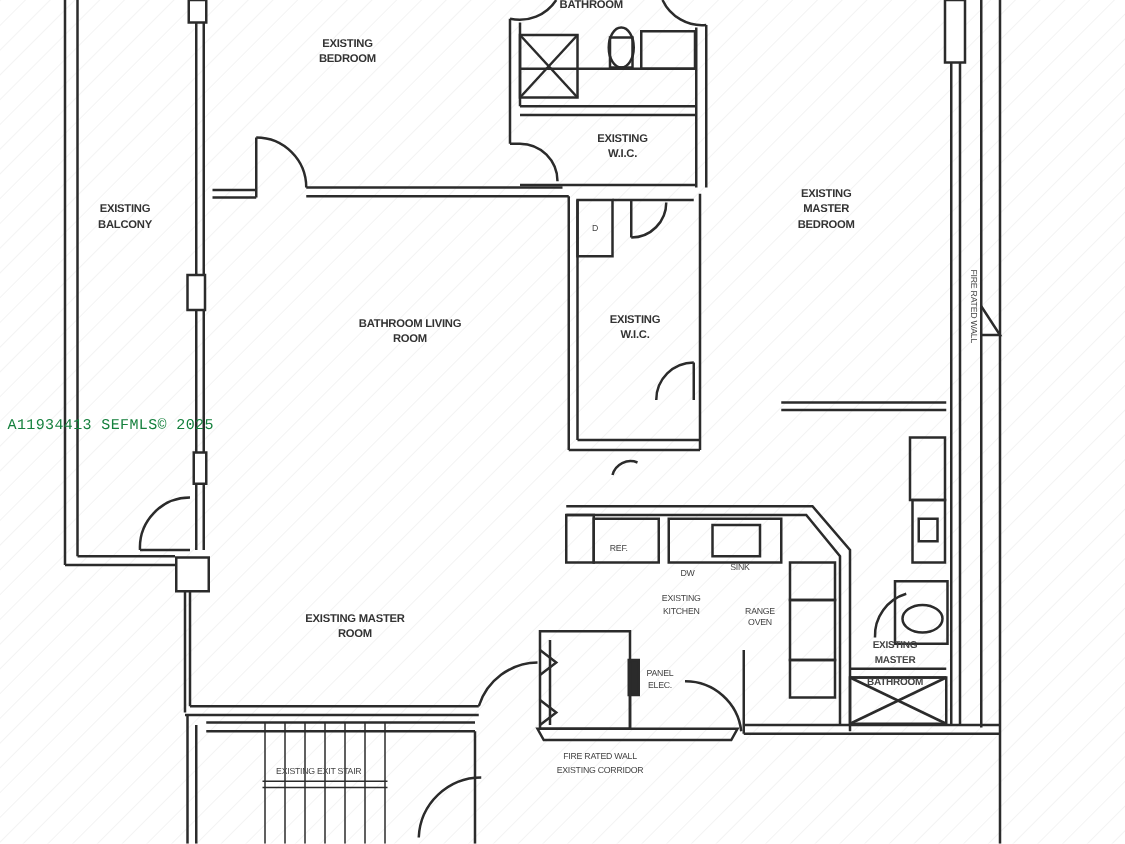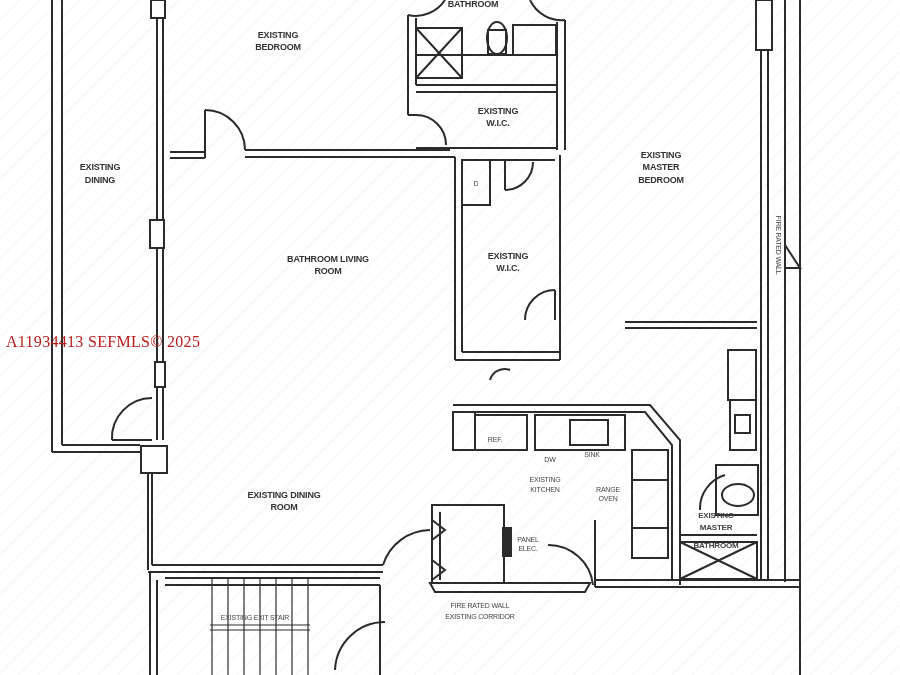--- a/index.html
+++ b/index.html
@@ -1,20 +1,20 @@
 <!DOCTYPE html>
 <html><head>
 <meta charset="utf-8">
 <style>
   html,body{margin:0;padding:0;background:#fff;}
   body{width:900px;height:675px;overflow:hidden;position:relative;font-family:"Liberation Sans",sans-serif;}
   #plan{position:absolute;left:0;top:0;width:900px;height:675px;}
   .lbl{position:absolute;font-family:"Liberation Sans",sans-serif;font-size:9px;font-weight:bold;color:#333;text-align:center;line-height:11px;transform:translate(-50%,-50%);white-space:nowrap;letter-spacing:-0.2px;}
   .small{font-size:7px;line-height:8px;font-weight:normal;color:#444;}
-  .wm{position:absolute;left:6px;top:333px;font-size:16px;color:#b91c1c;letter-spacing:0.3px;font-family:Liberation Serif, serif;}
+  .wm{position:absolute;left:6px;top:333px;font-size:12px;color:#15803d;letter-spacing:0.3px;font-family:Liberation Mono, monospace;}
   .vert{transform:translate(-50%,-50%) rotate(90deg);}
 </style>
 </head>
 <body>
 
 <svg id="plan" viewBox="0 0 900 675" xmlns="http://www.w3.org/2000/svg">
   <defs>
     <pattern id="hatch" patternUnits="userSpaceOnUse" width="14" height="14" patternTransform="rotate(45)">
       <line x1="0" y1="0" x2="0" y2="14" stroke="#ececec" stroke-width="1"></line>
     </pattern>
@@ -169,36 +169,36 @@
 </svg>
 
 <div class="wm">A11934413  SEFMLS© 2025</div>
 
 <div class="lbl" style="left:473px;top:4px;">BATHROOM</div>
 
 <div class="lbl" style="left:278px;top:35px;">EXISTING</div>
 <div class="lbl" style="left:278px;top:47px;">BEDROOM</div>
 
 <div class="lbl" style="left:100px;top:167px;">EXISTING</div>
-<div class="lbl" style="left:100px;top:180px;">DINING</div>
+<div class="lbl" style="left:100px;top:180px;">BALCONY</div>
 
 <div class="lbl" style="left:498px;top:111px;">EXISTING</div>
 <div class="lbl" style="left:498px;top:123px;">W.I.C.</div>
 
 <div class="lbl" style="left:661px;top:155px;">EXISTING</div>
 <div class="lbl" style="left:661px;top:167px;">MASTER</div>
 <div class="lbl" style="left:661px;top:180px;">BEDROOM</div>
 
 <div class="lbl" style="left:508px;top:256px;">EXISTING</div>
 <div class="lbl" style="left:508px;top:268px;">W.I.C.</div>
 
 <div class="lbl" style="left:328px;top:259px;">BATHROOM LIVING</div>
 <div class="lbl" style="left:328px;top:271px;">ROOM</div>
 
-<div class="lbl" style="left:284px;top:495px;">EXISTING DINING</div>
+<div class="lbl" style="left:284px;top:495px;">EXISTING MASTER</div>
 <div class="lbl" style="left:284px;top:507px;">ROOM</div>
 
 <div class="lbl small" style="left:545px;top:480px;">EXISTING</div>
 <div class="lbl small" style="left:545px;top:490px;">KITCHEN</div>
 
 <div class="lbl small" style="left:716px;top:516px;font-weight:bold;font-size:8px;">EXISTING</div>
 <div class="lbl small" style="left:716px;top:528px;font-weight:bold;font-size:8px;">MASTER</div>
 <div class="lbl small" style="left:716px;top:546px;font-weight:bold;font-size:8px;">BATHROOM</div>
 
 <div class="lbl small" style="left:255px;top:618px;">EXISTING EXIT STAIR</div>

